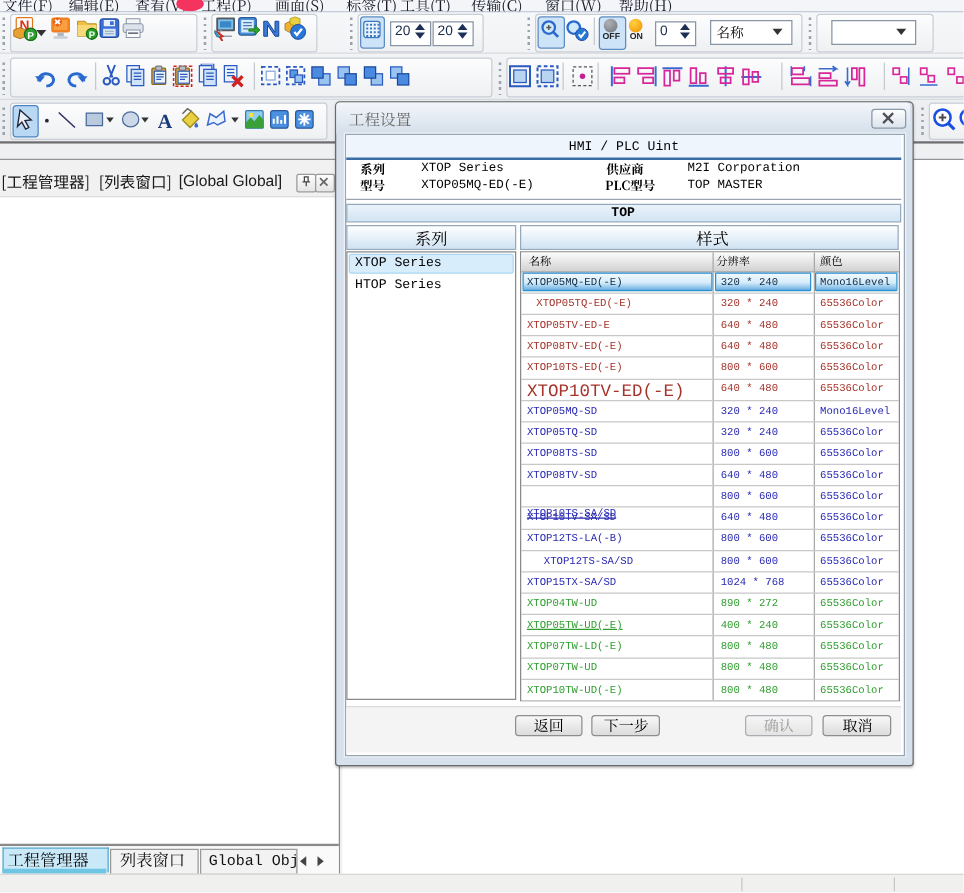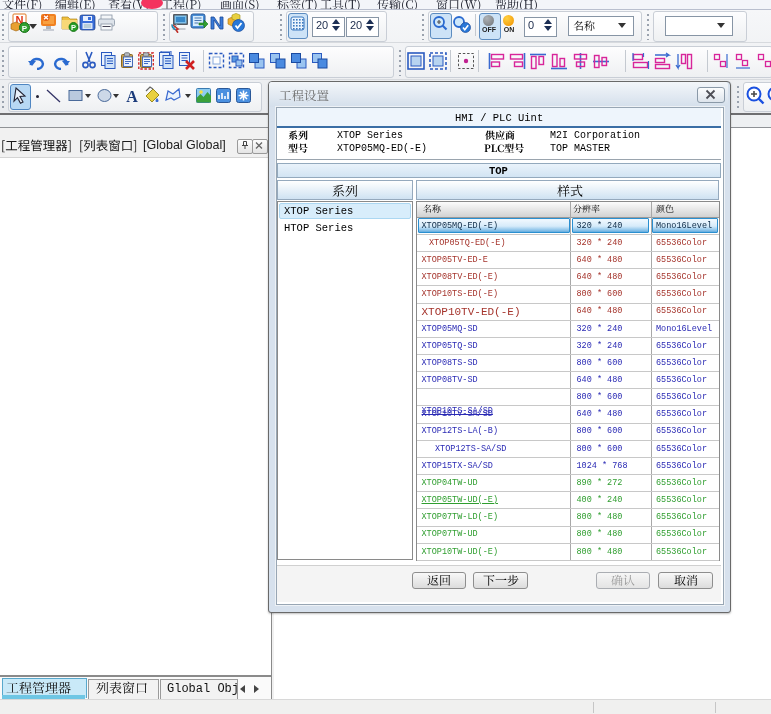--- a/index.html
+++ b/index.html
@@ -490,21 +490,21 @@
 <div class="mono" style="position:absolute;left:656px;top:254.9px;font-size:8.5px;color:#a5342c;">65536Color</div>
 <div style="position:absolute;left:417px;top:268.2px;width:301.5px;height:1px;background:#c8c8c8;"></div>
 <div class="mono" style="position:absolute;left:421.5px;top:272.1px;font-size:8.5px;color:#a5342c;">XTOP08TV-ED(-E)</div>
 <div class="mono" style="position:absolute;left:576.5px;top:272.1px;font-size:8.5px;color:#a5342c;">640 * 480</div>
 <div class="mono" style="position:absolute;left:656px;top:272.1px;font-size:8.5px;color:#a5342c;">65536Color</div>
 <div style="position:absolute;left:417px;top:285.4px;width:301.5px;height:1px;background:#c8c8c8;"></div>
 <div class="mono" style="position:absolute;left:421.5px;top:289.2px;font-size:8.5px;color:#a5342c;">XTOP10TS-ED(-E)</div>
 <div class="mono" style="position:absolute;left:576.5px;top:289.2px;font-size:8.5px;color:#a5342c;">800 * 600</div>
 <div class="mono" style="position:absolute;left:656px;top:289.2px;font-size:8.5px;color:#a5342c;">65536Color</div>
 <div style="position:absolute;left:417px;top:302.5px;width:301.5px;height:1px;background:#c8c8c8;"></div>
-<div class="mono" style="position:absolute;left:421.5px;top:306.3px;font-size:11px;color:#a5342c;">XTOP10TV-ED(-E)</div>
+<div class="mono" style="position:absolute;left:421.5px;top:306.3px;font-size:14px;color:#a5342c;">XTOP10TV-ED(-E)</div>
 <div class="mono" style="position:absolute;left:576.5px;top:306.3px;font-size:8.5px;color:#a5342c;">640 * 480</div>
 <div class="mono" style="position:absolute;left:656px;top:306.3px;font-size:8.5px;color:#a5342c;">65536Color</div>
 <div style="position:absolute;left:417px;top:319.7px;width:301.5px;height:1px;background:#c8c8c8;"></div>
 <div class="mono" style="position:absolute;left:421.5px;top:323.5px;font-size:8.5px;color:#2a2ab4;">XTOP05MQ-SD</div>
 <div class="mono" style="position:absolute;left:576.5px;top:323.5px;font-size:8.5px;color:#2a2ab4;">320 * 240</div>
 <div class="mono" style="position:absolute;left:656px;top:323.5px;font-size:8.5px;color:#2a2ab4;">Mono16Level</div>
 <div style="position:absolute;left:417px;top:336.8px;width:301.5px;height:1px;background:#c8c8c8;"></div>
 <div class="mono" style="position:absolute;left:421.5px;top:340.6px;font-size:8.5px;color:#2a2ab4;">XTOP05TQ-SD</div>
 <div class="mono" style="position:absolute;left:576.5px;top:340.6px;font-size:8.5px;color:#2a2ab4;">320 * 240</div>
 <div class="mono" style="position:absolute;left:656px;top:340.6px;font-size:8.5px;color:#2a2ab4;">65536Color</div>

